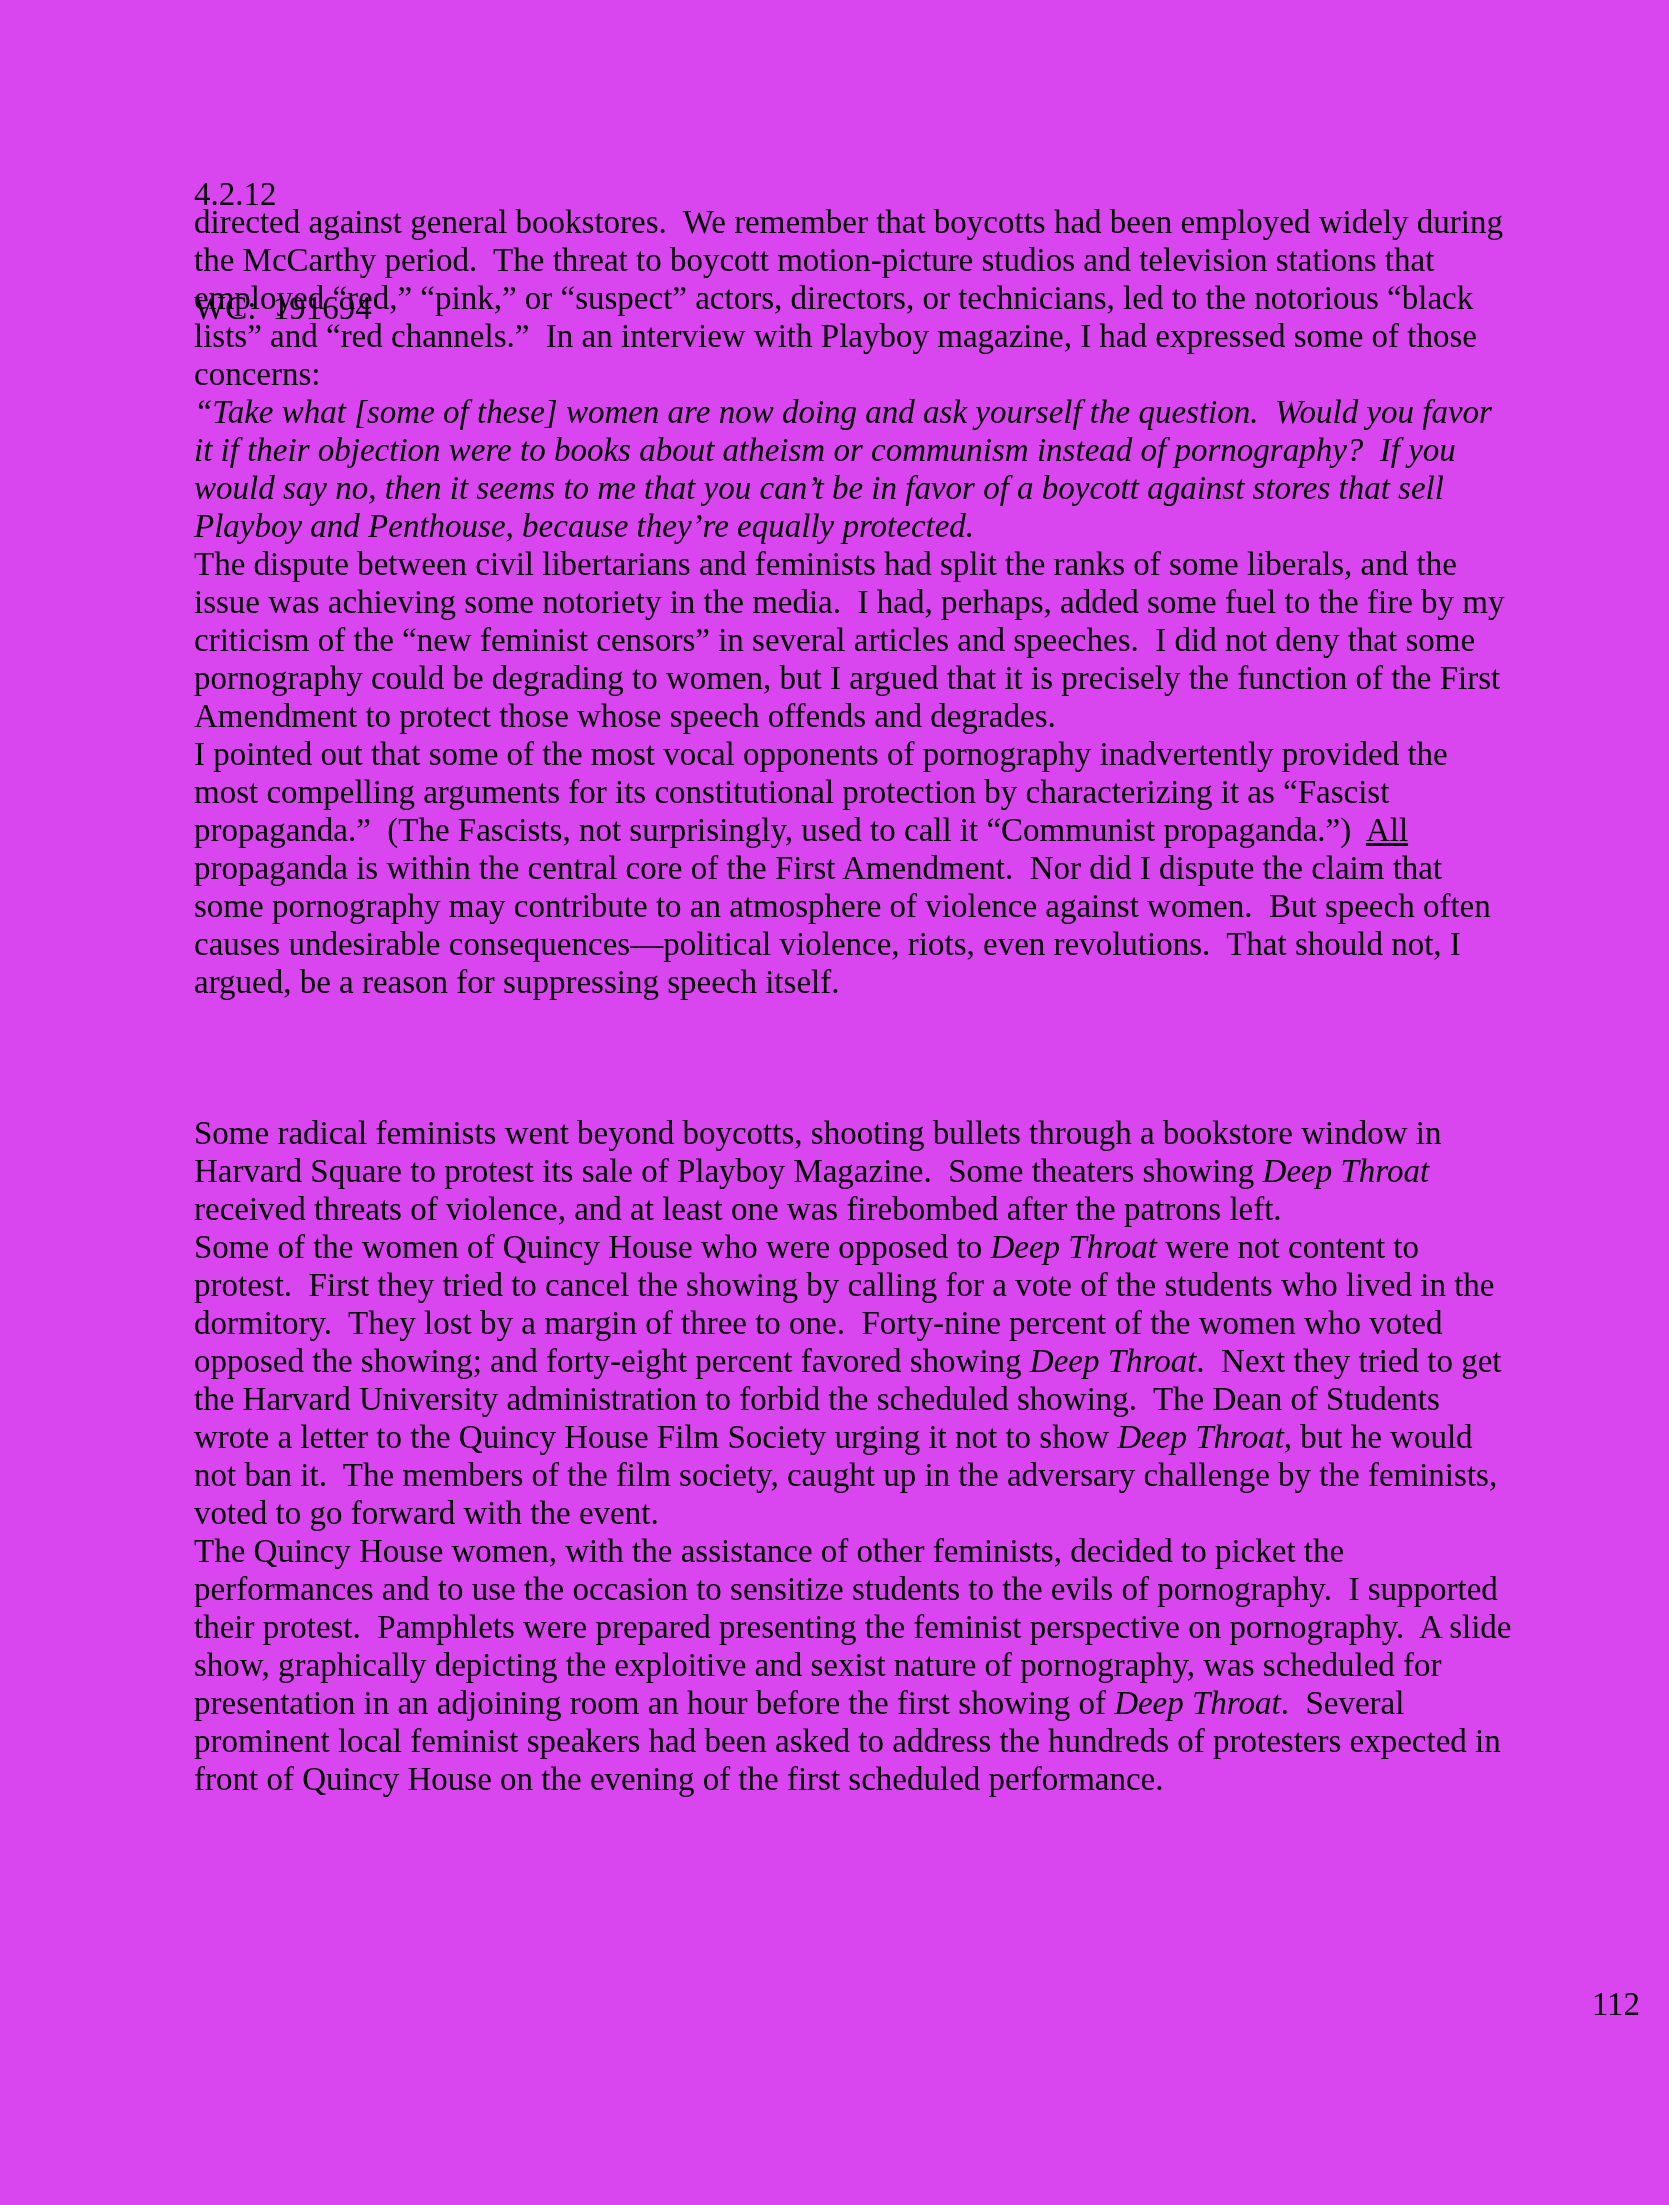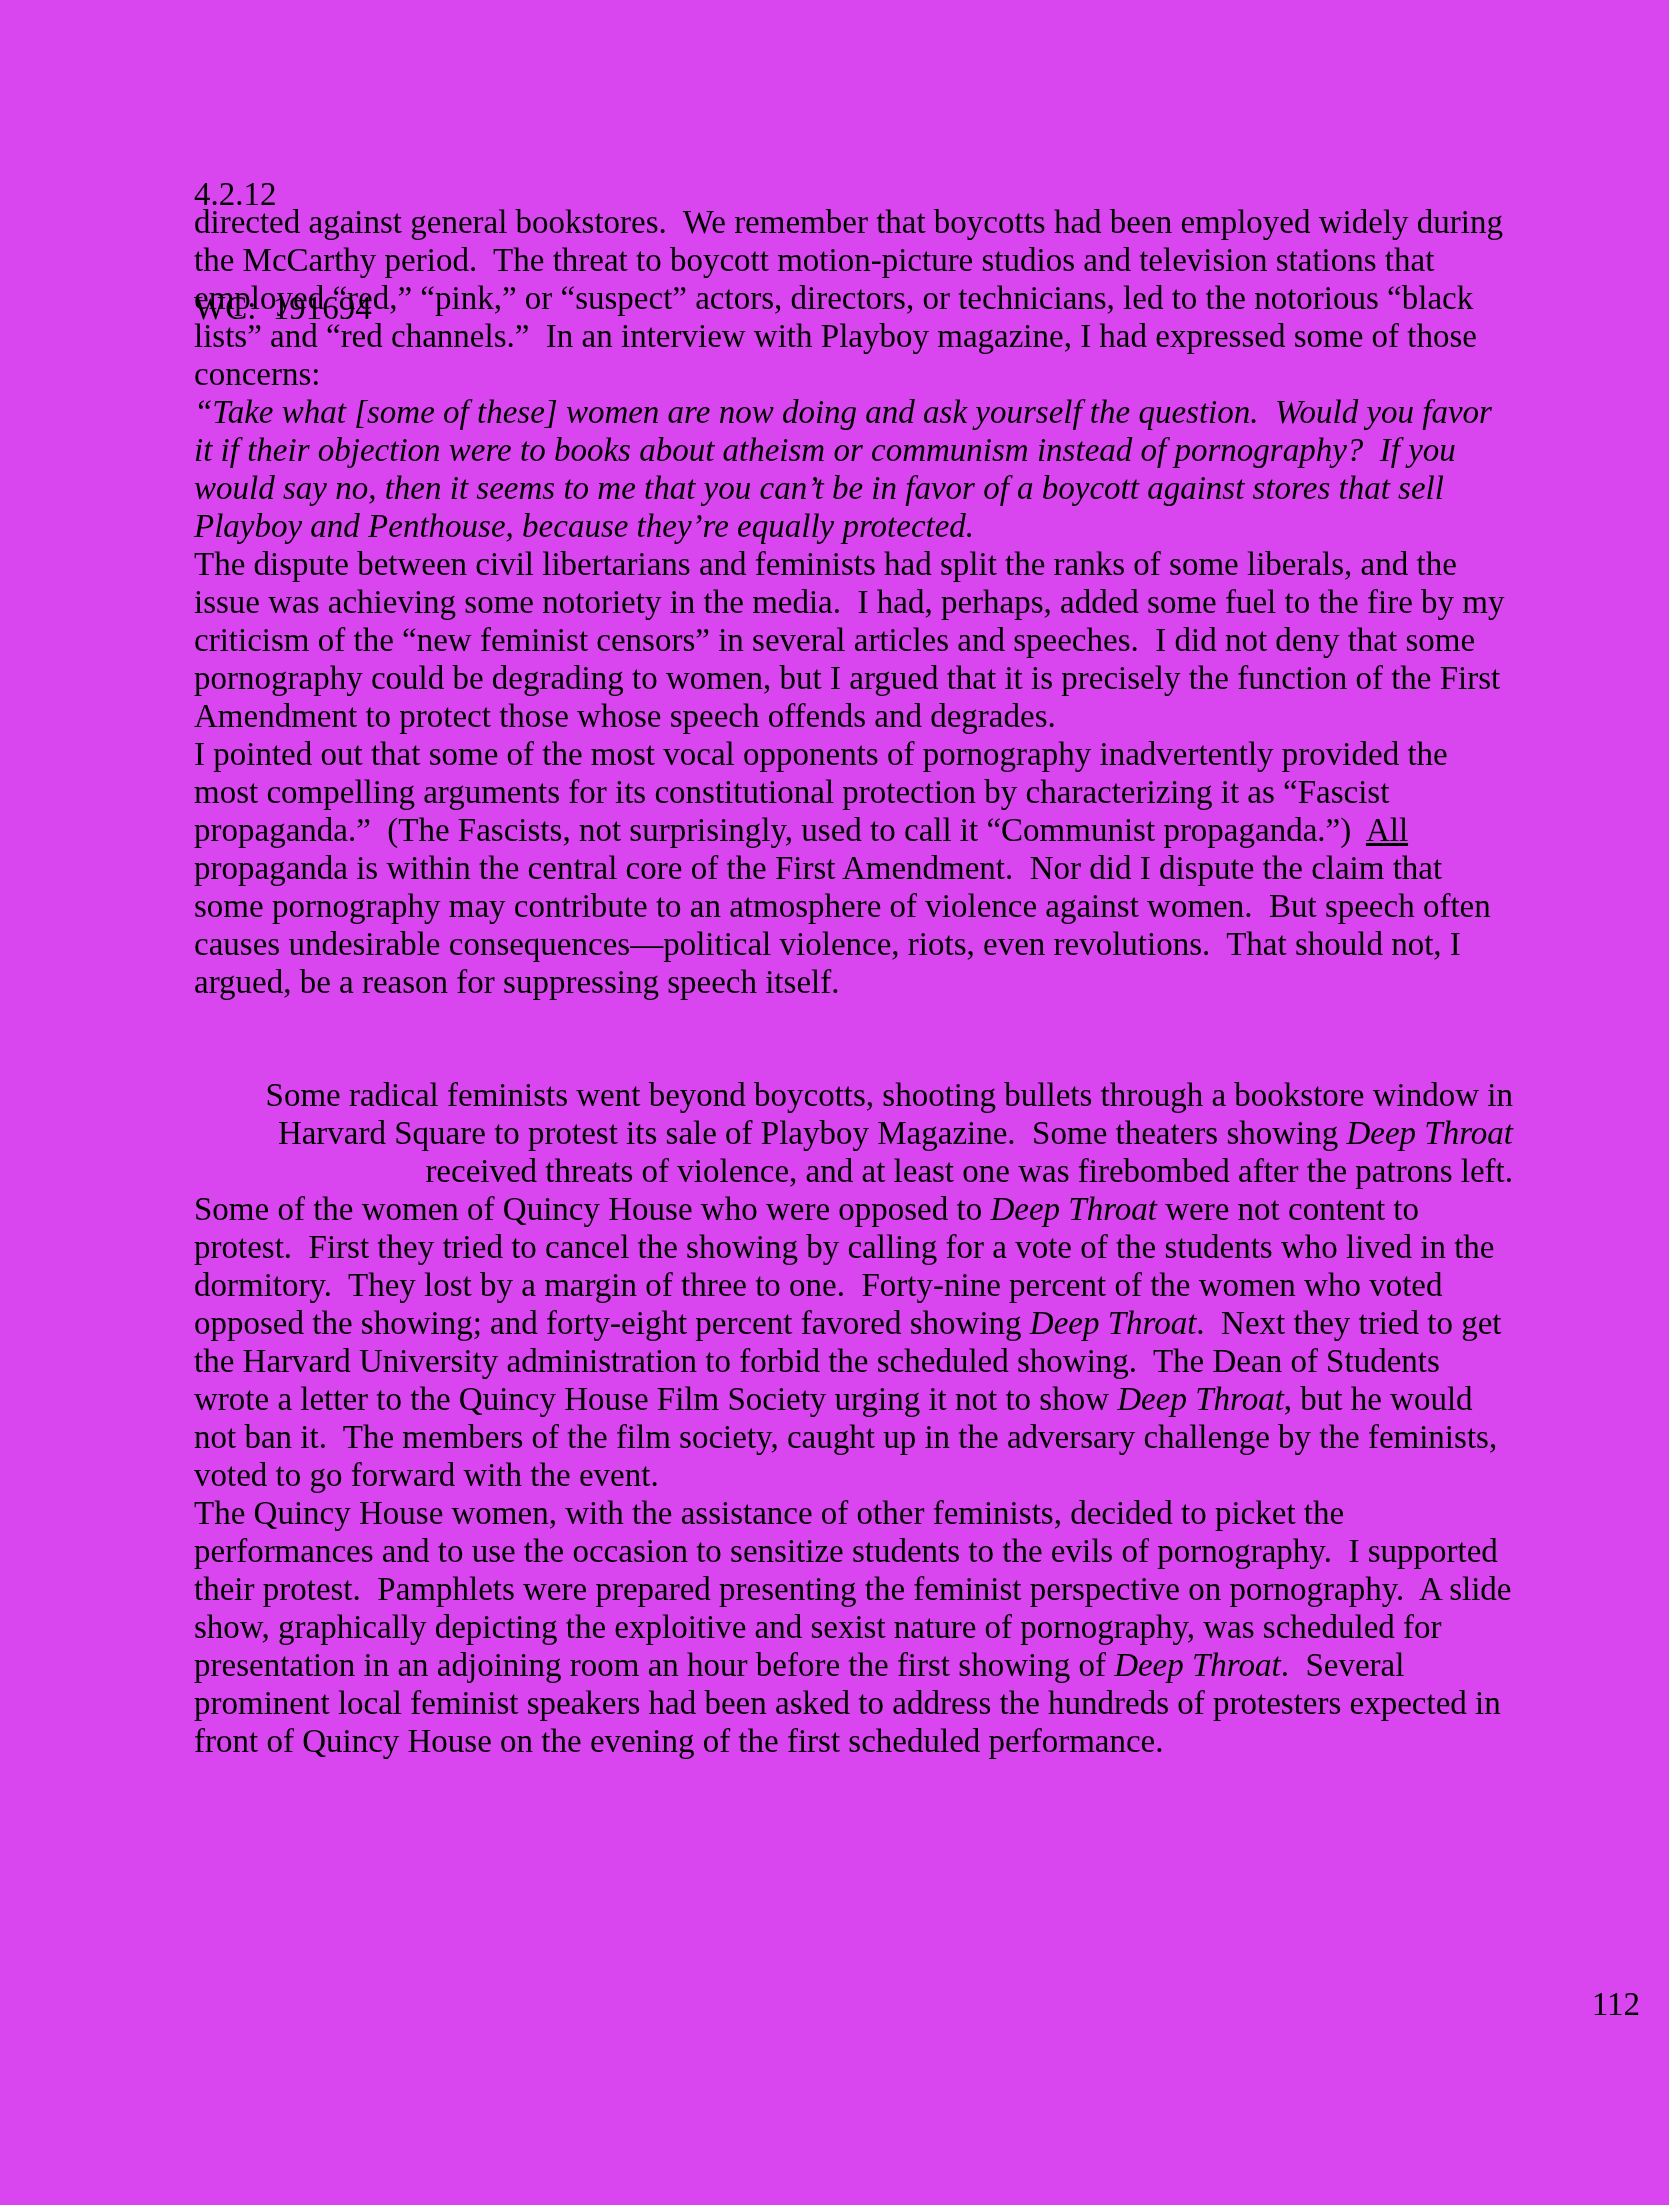--- a/index.html
+++ b/index.html
@@ -33,21 +33,21 @@
     line-height: 38px;
   }
   .doc-body p, .doc-body blockquote {
     margin: 0;
     padding: 0;
     white-space: pre-wrap;
     text-align: left;
   }
   .para { margin-top: 38px; }
   .para.first { margin-top: 0; }
-  .para.gap-large { margin-top: 75px; text-align: right; }
+  .para.gap-large { margin-top: 113px; }
   .quote-block {
     margin-top: 38px;
     margin-left: 67px;
     margin-right: 49px;
     font-style: italic;
   }
   .it { font-style: italic; }
   .ul { text-decoration: underline; }
   .page-number {
     position: absolute;

